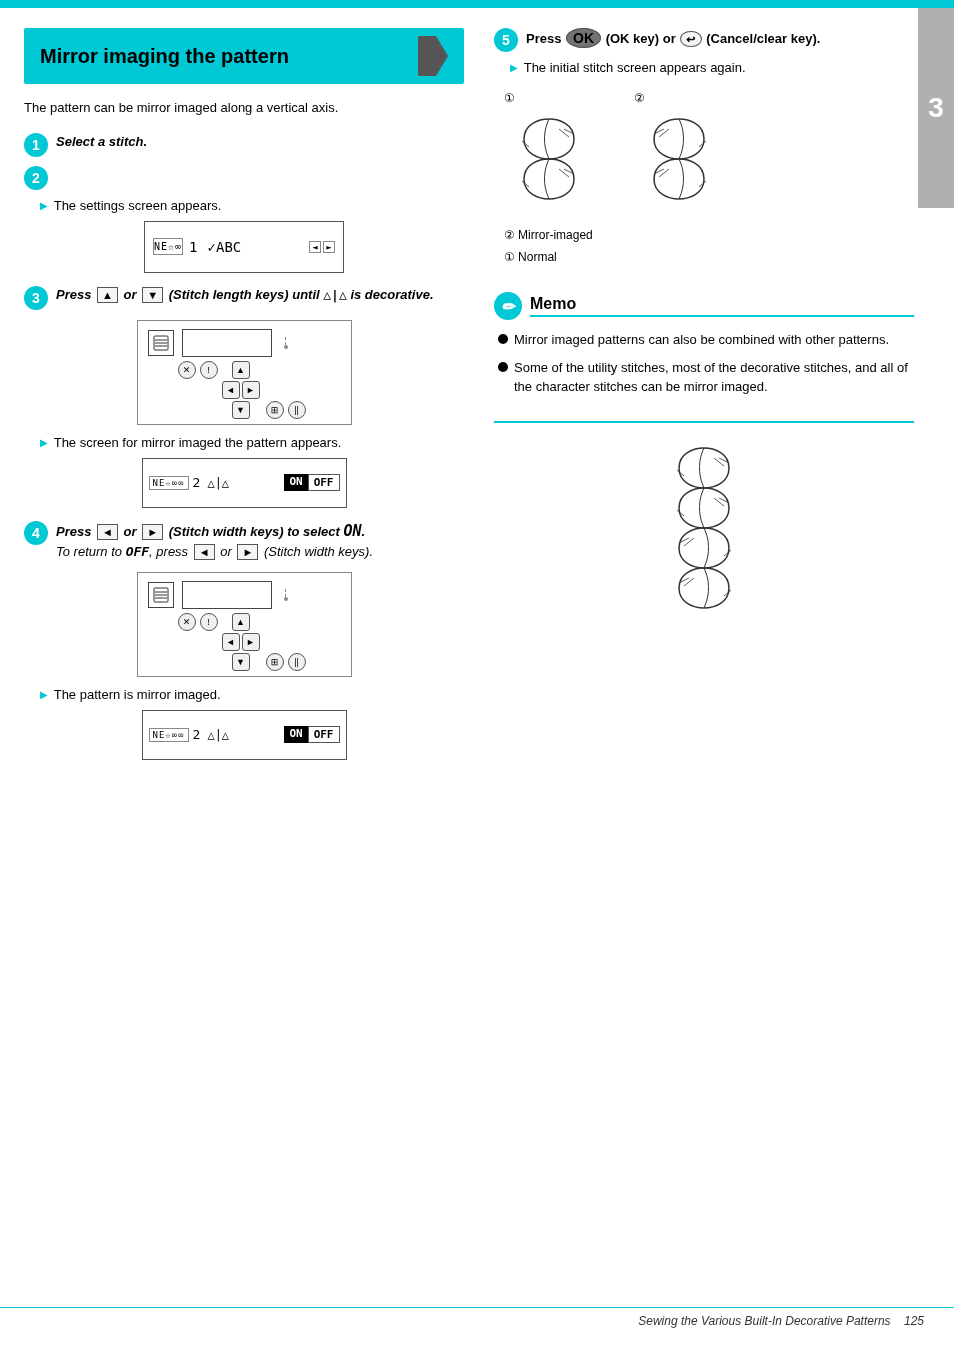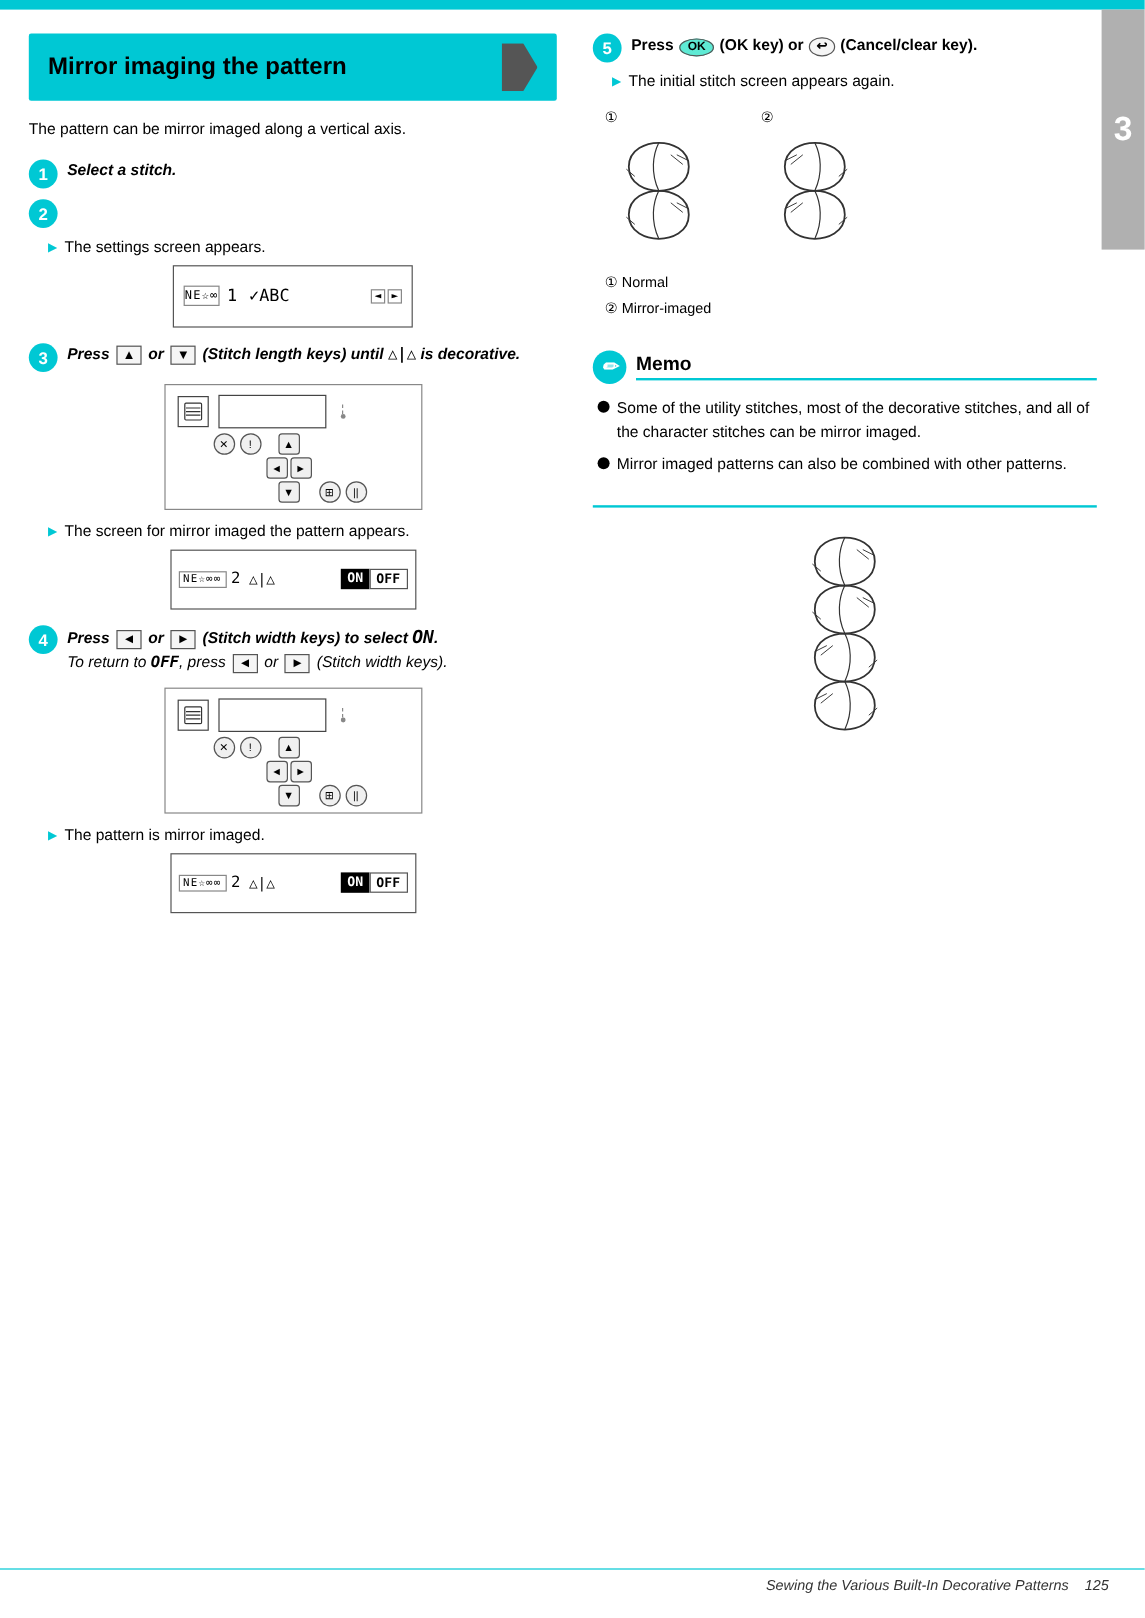--- a/index.html
+++ b/index.html
@@ -478,21 +478,21 @@
   </div>
 
   <div class="right-col">
 
     <div class="step5-row">
       <div class="step5-circle">
         <span>5</span>
       </div>
       <div style="font-size:13px; line-height:1.5;">
         <strong>Press </strong>
-        <span style="border:1.5px solid #555; border-radius:50%; padding:1px 6px; font-size:10px; font-weight:bold; background:#5eead4; margin:0 1px;">OK</span>
+        <span style="border:1.5px solid #555; border-radius:50%; padding:1px 6px; font-size:14px; font-weight:bold; background:#737373; margin:0 1px;">OK</span>
         <strong> (OK key) or </strong>
         <span style="border:1.5px solid #555; border-radius:50%; padding:1px 5px; font-size:11px; font-weight:bold; background:#f5f5f5; margin:0 1px;">↩</span>
         <strong> (Cancel/clear key).</strong>
       </div>
     </div>
 
     <div class="arrow-bullet">
       <span>The initial stitch screen appears again.</span>
     </div>
 
@@ -529,37 +529,37 @@
           <line x1="30" y1="20" x2="20" y2="25" stroke="#333" stroke-width="0.8"></line>
           <line x1="65" y1="38" x2="72" y2="32" stroke="#333" stroke-width="0.8"></line>
           <line x1="35" y1="60" x2="25" y2="68" stroke="#333" stroke-width="0.8"></line>
           <line x1="30" y1="60" x2="20" y2="65" stroke="#333" stroke-width="0.8"></line>
           <line x1="65" y1="78" x2="72" y2="72" stroke="#333" stroke-width="0.8"></line>
         </svg>
       </div>
     </div>
 
     <div style="margin-left:10px; font-size:12px; line-height:1.8;">
+      <div><span>②</span> <span>Mirror-imaged</span></div>
       <div><span>①</span> <span>Normal</span></div>
-      <div><span>②</span> <span>Mirror-imaged</span></div>
     </div>
 
     <div class="memo-box" style="margin-top:24px;">
       <div class="memo-title-row">
         <div class="memo-icon">✏</div>
         <div class="memo-title-text">Memo</div>
       </div>
       <ul class="memo-list">
         <li>
           <div class="bullet-circle"></div>
-          <span>Some of the utility stitches, most of the decorative stitches, and all of the character stitches can be mirror imaged.</span>
+          <span>Mirror imaged patterns can also be combined with other patterns.</span>
         </li>
         <li>
           <div class="bullet-circle"></div>
-          <span>Mirror imaged patterns can also be combined with other patterns.</span>
+          <span>Some of the utility stitches, most of the decorative stitches, and all of the character stitches can be mirror imaged.</span>
         </li>
       </ul>
     </div>
 
     <div class="combined-pattern">
       <svg width="100" height="200" viewBox="0 0 100 200">
 
         <path d="M50 5 C60 5, 75 10, 75 25 C75 40, 60 45, 50 45 C40 45, 25 40, 25 25 C25 10, 40 5, 50 5Z" fill="none" stroke="#333" stroke-width="1.5"></path>
         <path d="M50 5 C45 15, 43 30, 50 45" fill="none" stroke="#333" stroke-width="1"></path>
         <line x1="60" y1="15" x2="70" y2="23" stroke="#333" stroke-width="0.8"></line>

